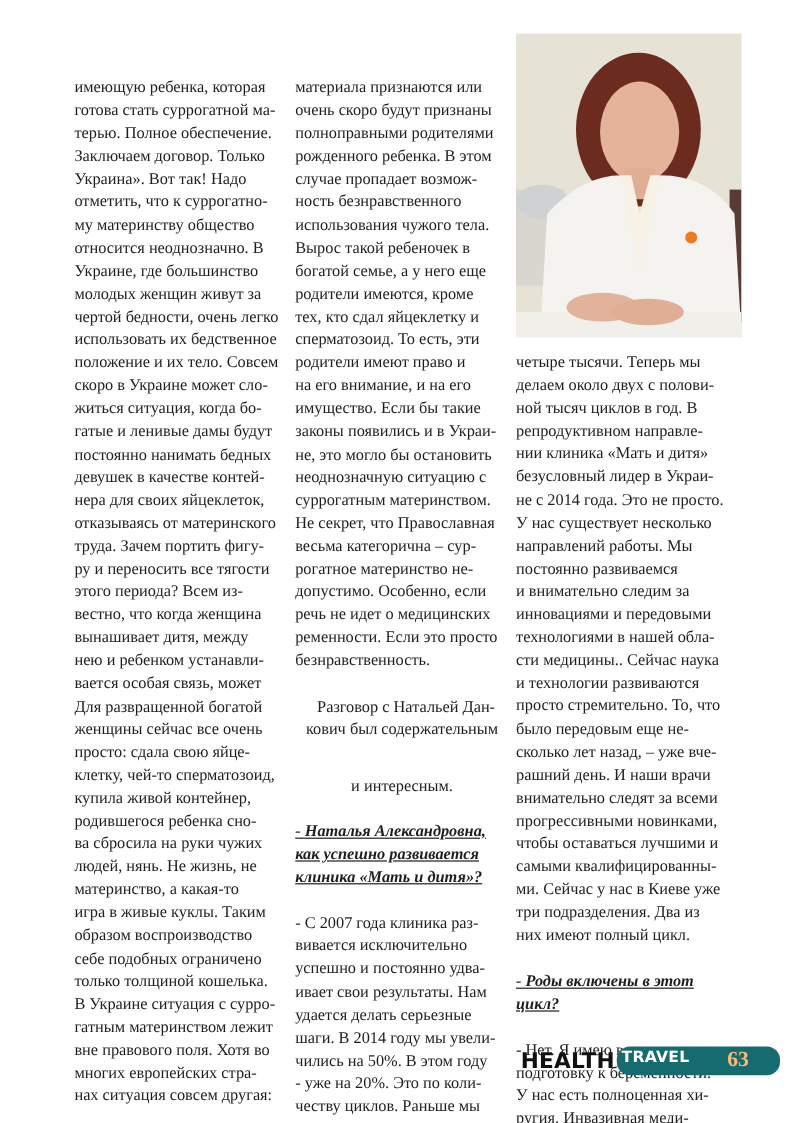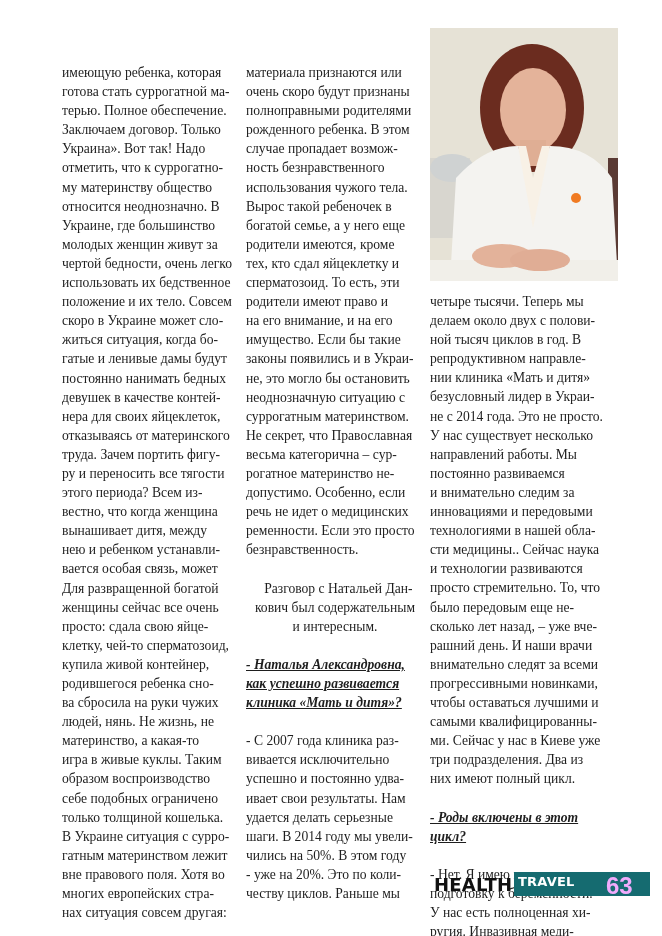--- a/index.html
+++ b/index.html
@@ -13,25 +13,25 @@
     .col .bi { font-weight: bold; font-style: italic; text-decoration: underline; }
     #col1 { left: 62px; top: 63px; }
     #col2 { left: 246px; top: 63px; }
     #col3 { left: 430px; top: 292px; }
     .photo { position: absolute; left: 430px; top: 28px; width: 188px; height: 253px;
              overflow: hidden; background: #e8e4d8; }
     .photo svg { display: block; }
     .footer-left { position: absolute; left: 434px; top: 874px; font-family: "DejaVu Sans", sans-serif;
                    font-weight: bold; font-size: 18px; color: #111; letter-spacing: 0.2px; }
     .footer-bar { position: absolute; left: 514px; top: 872px; width: 136px; height: 24px;
-                  background: #156b70; }
+                  background: #156b70; border-radius: 11px; }
     .footer-travel { position: absolute; left: 4px; top: 2px; font-family: "DejaVu Sans", sans-serif;
                      font-weight: bold; font-size: 13px; color: #ffffff; letter-spacing: 0.2px; }
-    .footer-page { position: absolute; left: 92px; top: 0px; font-family: Liberation Sans, sans-serif;
-                   font-weight: bold; font-size: 24px; color: #f0abfc; }
+    .footer-page { position: absolute; left: 92px; top: 0px; font-family: Liberation Serif, serif;
+                   font-weight: bold; font-size: 18px; color: #fdba74; }
   </style>
 </head>
 <body>
 
 <div class="page">
 
   <div class="col" id="col1">
       <span class="ln">имеющую ребенка, которая</span>
       <span class="ln">готова стать суррогатной ма-</span>
       <span class="ln">терью. Полное обеспечение.</span>
@@ -102,21 +102,21 @@
       <span class="ln">Не секрет, что Православная</span>
       <span class="ln">весьма категорична – сур-</span>
       <span class="ln">рогатное материнство не-</span>
       <span class="ln">допустимо. Особенно, если</span>
       <span class="ln">речь не идет о медицинских</span>
       <span class="ln">ременности. Если это просто</span>
       <span class="ln">безнравственность.</span>
       <span class="gap"></span>
       <span class="ln b" style="white-space: pre;">  Разговор с Натальей Дан-</span>
       <span class="ln b" style="white-space: pre;">кович был содержательным</span>
-      <span class="ln b" style="white-space: pre;">и интересным.</span>
+      <span class="ln b" style="white-space: pre; margin-top: 28px;">и интересным.</span>
       <span class="gap"></span>
       <span class="ln bi">- Наталья Александровна,</span>
       <span class="ln bi">как успешно развивается</span>
       <span class="ln bi">клиника «Мать и дитя»?</span>
       <span class="gap"></span>
       <span class="ln">- С 2007 года клиника раз-</span>
       <span class="ln">вивается исключительно</span>
       <span class="ln">успешно и постоянно удва-</span>
       <span class="ln">ивает свои результаты. Нам</span>
       <span class="ln">удается делать серьезные</span>

